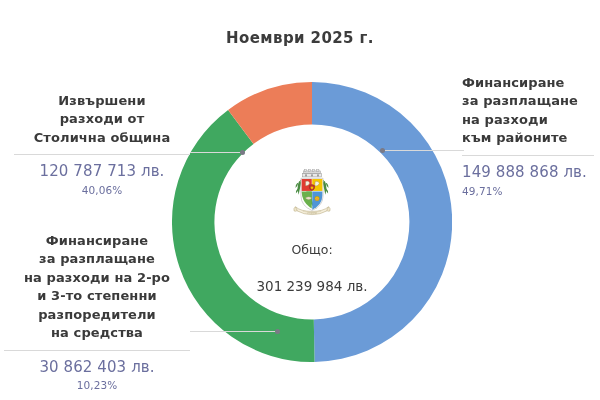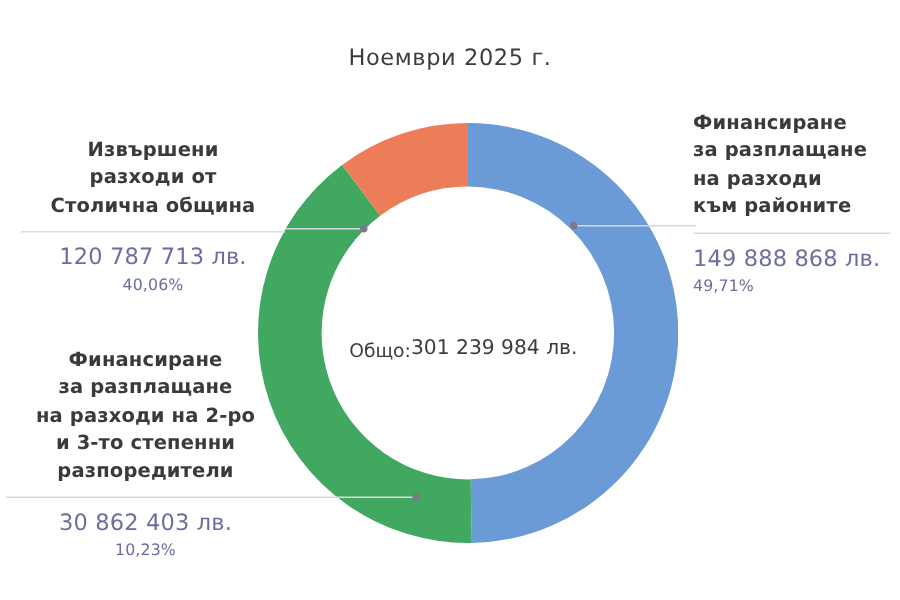--- a/index.html
+++ b/index.html
@@ -16,21 +16,21 @@
     -webkit-font-smoothing: antialiased;
   }
 
   #chart-title {
     position: absolute;
     left: 0;
     top: 29px;
     width: 600px;
     text-align: center;
     font-size: 15px;
-    font-weight: normal;
+    font-weight: bold;
     color: #3c3c3c;
     letter-spacing: 0.4px;
   }
 
   
   #donut-wrap {
     position: absolute;
     left: 172px;
     top: 82px;
     width: 280px;
@@ -40,23 +40,23 @@
 
   #donut-center {
     position: absolute;
     left: 239px;
     top: 149px;
     width: 146px;
     height: 146px;
     border-radius: 50%;
     background: #ffffff;
     display: flex;
-    flex-direction: row;
+    flex-direction: column;
     align-items: center;
-    justify-content: flex-end;
+    justify-content: space-between;
     padding-top: 20px;
     box-sizing: border-box;
   }
   #emblem { width: 46px; height: 48px; display:block; }
   #center-total-label {
     margin-top: 4px;
     font-size: 12.5px;
     color: #3c3c3c;
     line-height: 1.25;
   }
@@ -213,20 +213,21 @@
   <div class="pct">40,06%</div>
 </div>
 
 <div class="callout align-right" id="callout-bottomleft">
   <div class="heading">
     <div>Финансиране</div>
     <div>за разплащане</div>
     <div>на разходи на 2-ро</div>
     <div>и 3-то степенни</div>
     <div>разпоредители</div>
+    <div>на средства</div>
   </div>
   <div class="rule"></div>
   <div class="value">30 862 403 лв.</div>
   <div class="pct">10,23%</div>
 </div>
 
 <div class="callout align-left" id="callout-right">
   <div class="heading">
     <div>Финансиране</div>
     <div>за разплащане</div>

